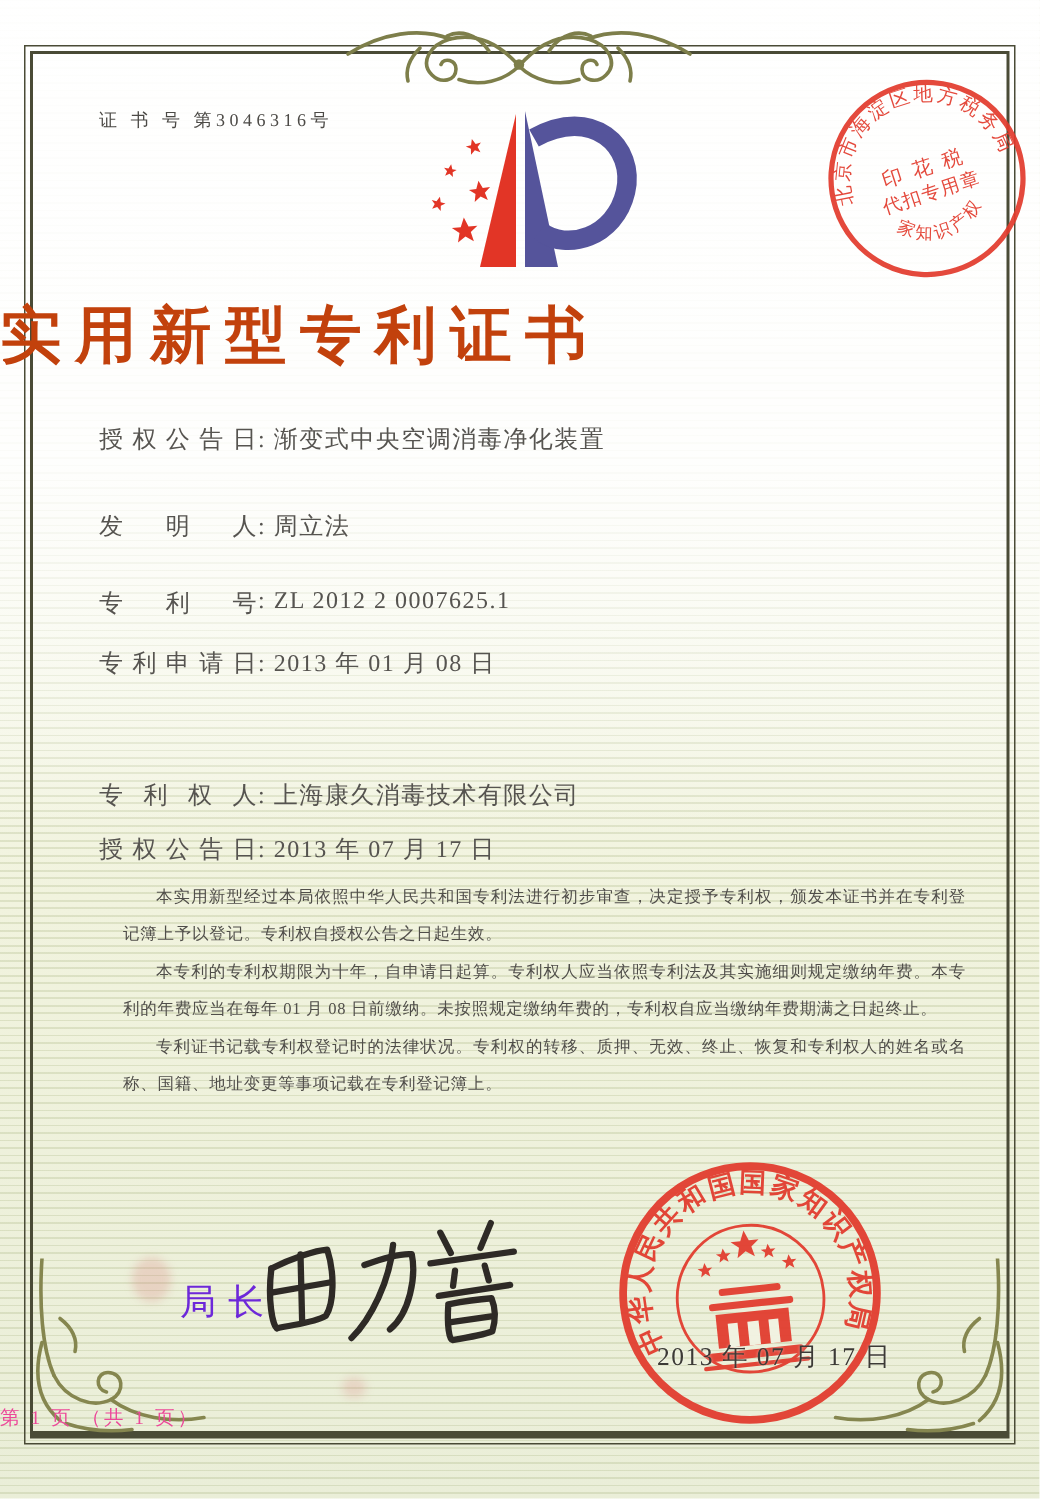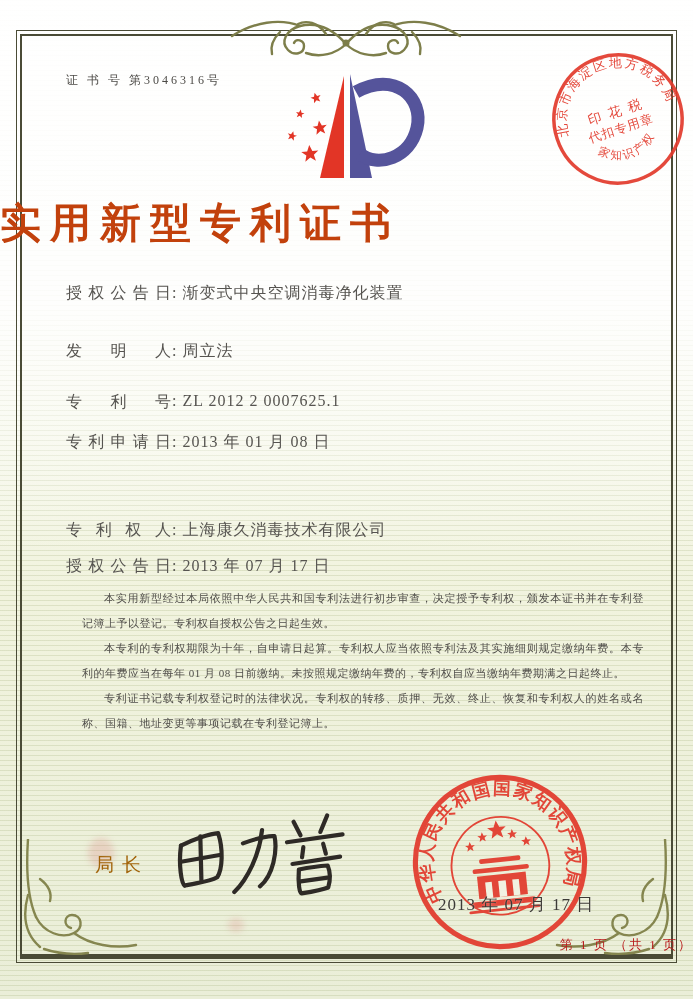--- a/index.html
+++ b/index.html
@@ -20,27 +20,27 @@
   .logo{position:absolute;left:270px;top:70px;}
   .stamp-small{position:absolute;left:543px;top:44px;opacity:0.92;}
   .title{position:absolute;left:0;right:0;top:180px;text-align:left;
        font-size:41px;font-weight:bold;color:#c2410c;letter-spacing:9px;margin-top:16px;}
   .field{position:absolute;left:66px;font-size:16px;color:#565450;letter-spacing:1px;white-space:nowrap;}
   .flabel{display:inline-block;width:106px;text-align:justify;text-align-last:justify;vertical-align:top;}
   .f0{top:283px}.f1{top:341px}.f2{top:392px}.f3{top:432px}.f4{top:520px}.f5{top:556px}
   .paras{position:absolute;left:66px;width:562px;top:586px;font-size:11px;line-height:25px;
        color:#504e4a;text-align:justify;letter-spacing:0.5px;margin-left:16px;}
   .paras p{margin:0;text-indent:2em;}
-  .sig-label{position:absolute;left:95px;top:852px;font-size:19px;letter-spacing:8px;color:#a16207;}
+  .sig-label{position:absolute;left:120px;top:852px;font-size:24px;letter-spacing:8px;color:#6d28d9;}
   .signature{position:absolute;left:168px;top:812px;}
   .seal-big{position:absolute;left:406px;top:768px;opacity:0.93;}
   .issue-date{position:absolute;left:438px;top:893px;font-size:17px;color:#3c3a36;
        letter-spacing:1px;z-index:5;text-shadow:0 0 2px rgba(255,255,255,0.5);}
-  .footer{position:absolute;left:0;right:0;top:936px;text-align:right;font-size:13px;
-       color:#b91c1c;letter-spacing:2px;}
+  .footer{position:absolute;left:0;right:0;top:936px;text-align:left;font-size:13px;
+       color:#ec4899;letter-spacing:2px;}
   .ornament-top{position:absolute;left:226px;top:8px;}
   .corner{position:absolute;bottom:40px;}
   .corner.br{right:20px;}
   .corner.bl{left:20px;transform:scaleX(-1);}
   .stain{position:absolute;border-radius:50%;filter:blur(3px);pointer-events:none;}
   .stain.s1{left:88px;top:838px;width:26px;height:30px;background:rgba(214,110,110,0.22);}
   .stain.s2{left:228px;top:918px;width:16px;height:14px;background:rgba(214,110,110,0.20);}
 </style>
 </head>
 <body>

